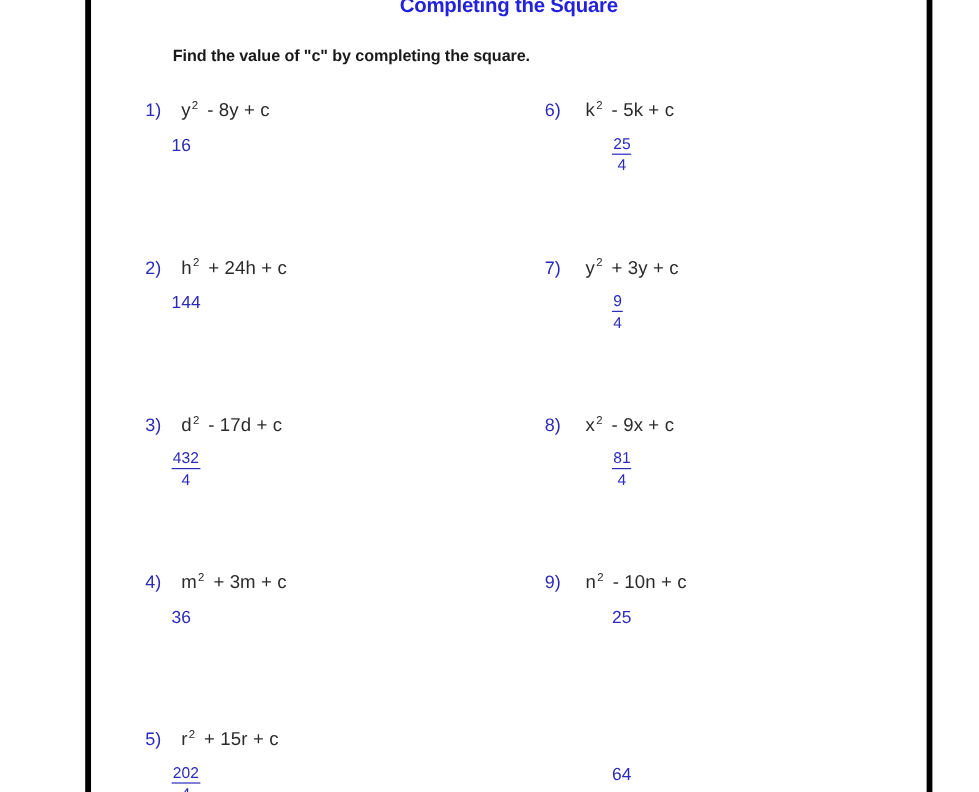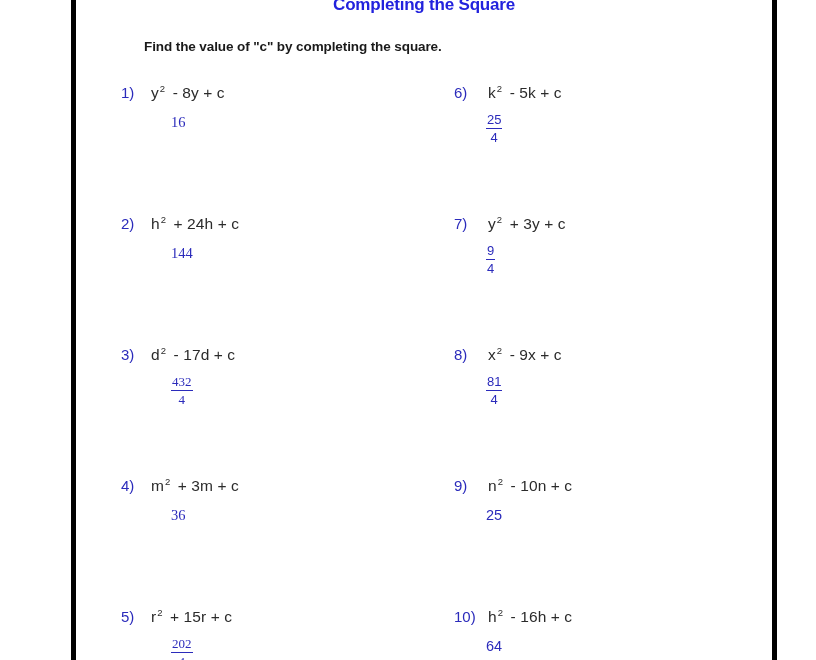--- a/index.html
+++ b/index.html
@@ -117,22 +117,22 @@
     line-height: 0;
     padding: 0 3px 0 1px;
   }
 
   
   .answer-wrap {
     position: absolute;
     top: 28px;
     color: #2b2bbb;
   }
-  .col-left .answer-wrap  { left: 50px; font-family: Liberation Serif, serif; }
-  .col-right .answer-wrap { left: 32px; }
+  .col-left .answer-wrap  { left: 22px; }
+  .col-right .answer-wrap { left: 56px; }
 
   .answer-int {
     font-size: 14.5px;
     line-height: 20px;
   }
 
   .answer-frac {
     display: inline-block;
     text-align: center;
     font-size: 13px;
@@ -223,23 +223,19 @@
             <div class="answer-wrap"><span class="answer-frac"><span class="num">81</span><span class="den">4</span></span></div>
           </div>
           <div class="problem">
             <div class="prob-line">
               <span class="prob-num">9)</span>
               <span class="prob-expr"><span>n</span><sup>2</sup><span> - 10n + c</span></span>
             </div>
             <div class="answer-wrap"><span class="answer-int">25</span></div>
           </div>
           <div class="problem">
-            <div class="prob-line">
-              <span class="prob-num">10)</span>
-              <span class="prob-expr"><span>h</span><sup>2</sup><span> - 16h + c</span></span>
-            </div>
             <div class="answer-wrap"><span class="answer-int">64</span></div>
           </div>
         </div>
     </div>
 
   </div>
 </div>
 
 </body></html>

